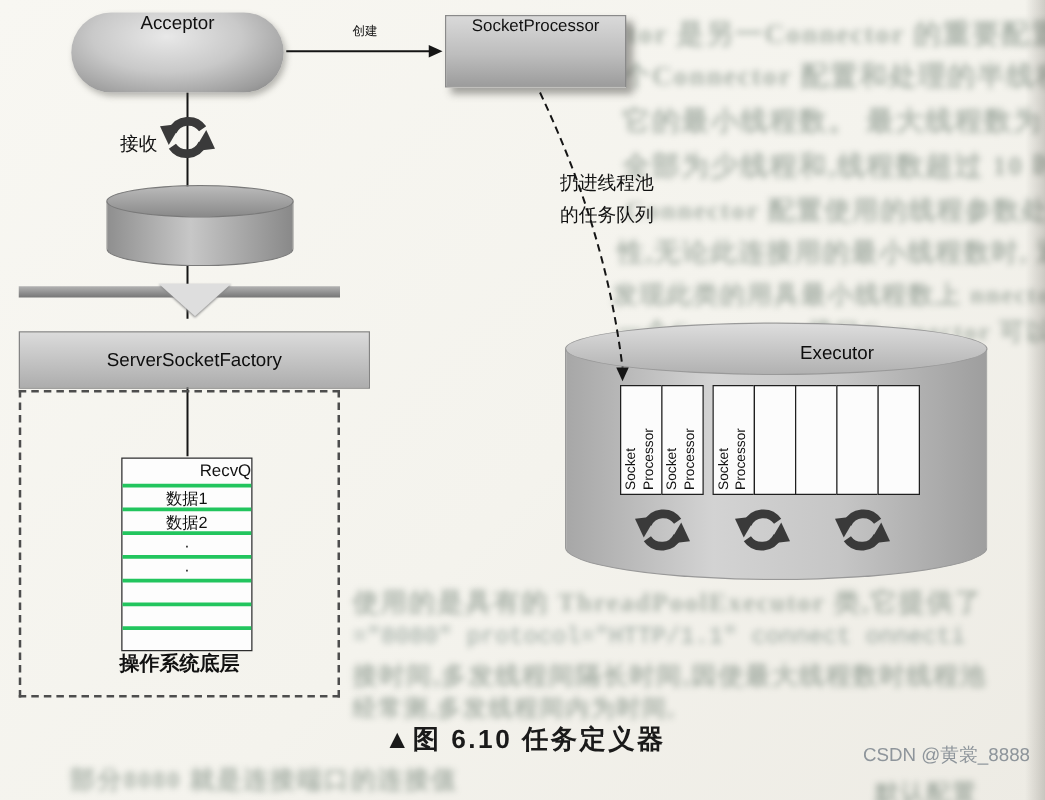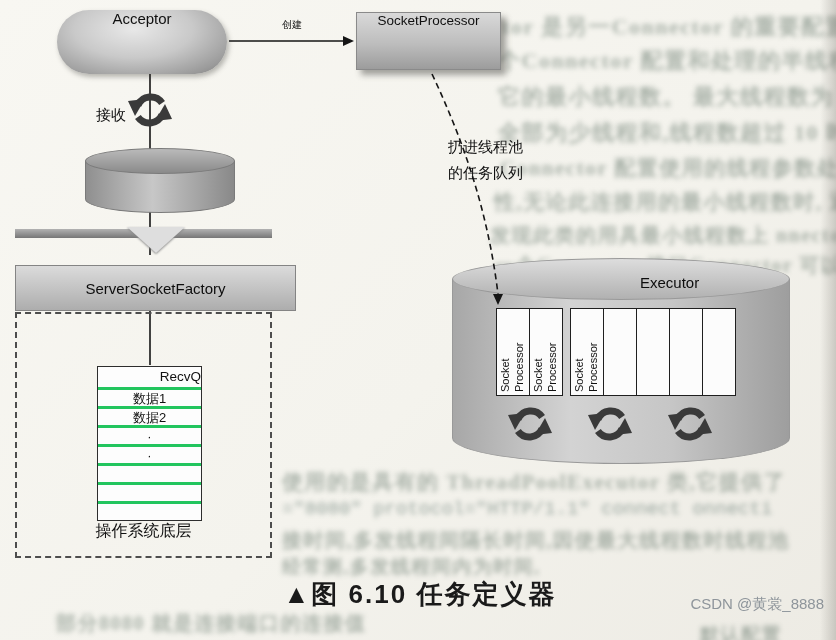--- a/index.html
+++ b/index.html
@@ -54,21 +54,21 @@
 
   .ssf-box{position:absolute;left:15px;top:265px;width:281px;height:46px;
     background:linear-gradient(180deg,#dbdbdb,#adadad);border:1px solid #848484;
     display:flex;align-items:center;justify-content:center;font-size:15px;color:#0d0d0d;z-index:2}
 
   
   .os-box{position:absolute;left:15px;top:312px;width:257px;height:246px;border:2px dashed #4d4d4d;z-index:2}
   .recv-table{position:absolute;left:80px;top:52px;width:105px;background:#fdfdfd;border:1px solid #2d2d2d}
   .recv-header{height:20px;line-height:20px;text-align:right;font-size:13.5px;color:#111}
   .recv-row{height:19px;line-height:18px;text-align:center;font-size:13px;color:#111;border-top:3px solid #22c55e}
-  .os-label{position:absolute;left:0;bottom:14px;width:100%;text-align:center;font-size:16px;font-weight:normal;color:#111}
+  .os-label{position:absolute;left:0;bottom:14px;width:100%;text-align:center;font-size:16px;font-weight:bold;color:#111}
 
   .enqueue-label{position:absolute;left:448px;top:134px;font-size:15px;line-height:1.7;color:#111;z-index:2}
 
   
   #executor{left:452px;top:258px;width:338px;height:206px}
   #executor .cyl-top{height:42px;background:linear-gradient(180deg,#dddddd,#b1b1b1);border:1px solid #999}
   #executor .cyl-body{top:21px;height:185px;
     background:linear-gradient(90deg,#a7a7a7,#d3d3d3 35%,#c6c6c6 65%,#9e9e9e);
     border-radius:0 0 169px 169px/0 0 26px 26px;
     border-left:1px solid #999;border-right:1px solid #999;border-bottom:1px solid #999}
@@ -76,21 +76,21 @@
 
   
   .queue{position:absolute;left:496px;top:308px;height:88px;display:flex;z-index:4}
   .q-cell{position:relative;width:34px;height:88px;background:#fcfcfc;border:1px solid #1f1f1f;margin-left:-1px}
   .q-cell:first-child{margin-left:0}
   .q-cell.q-gap{margin-left:7px}
   .q-text{position:absolute;left:-26px;top:27px;width:86px;height:32px;transform:rotate(-90deg);
     font-size:11px;line-height:1.3;color:#111;padding-left:3px}
 
   .caption{position:absolute;left:240px;top:577px;width:360px;text-align:center;
-    font-size:26px;font-weight:bold;letter-spacing:2px;color:#1a1a1a;z-index:6}
+    font-size:21px;font-weight:bold;letter-spacing:2px;color:#1a1a1a;z-index:6}
   .watermark{position:absolute;right:12px;top:595px;font-size:15px;color:#8e959b;z-index:6}
   .edge-shade{position:absolute;top:0;right:0;width:16px;height:100%;z-index:7;pointer-events:none;
     background:linear-gradient(90deg,rgba(105,102,95,0),rgba(105,102,95,.28))}
 </style>
 </head>
 <body>
 
 <div id="canvas">
 
   <div id="bleed">

